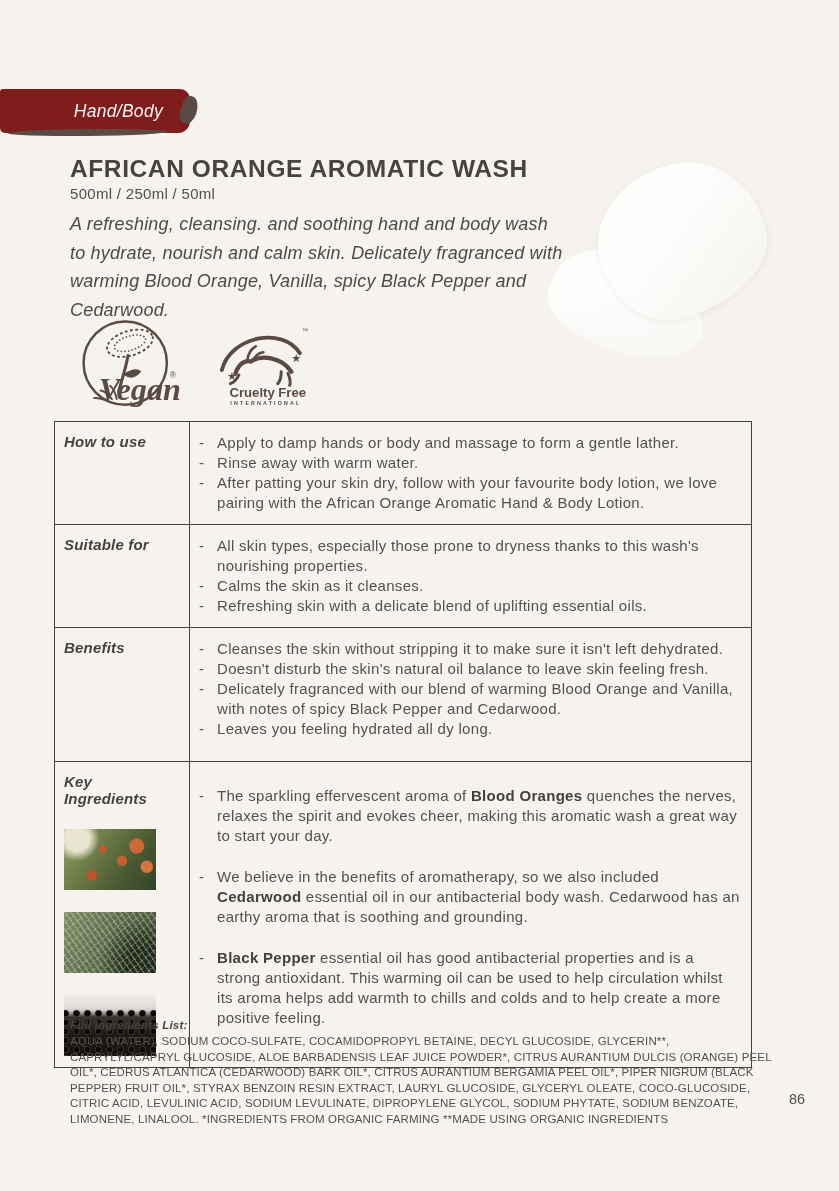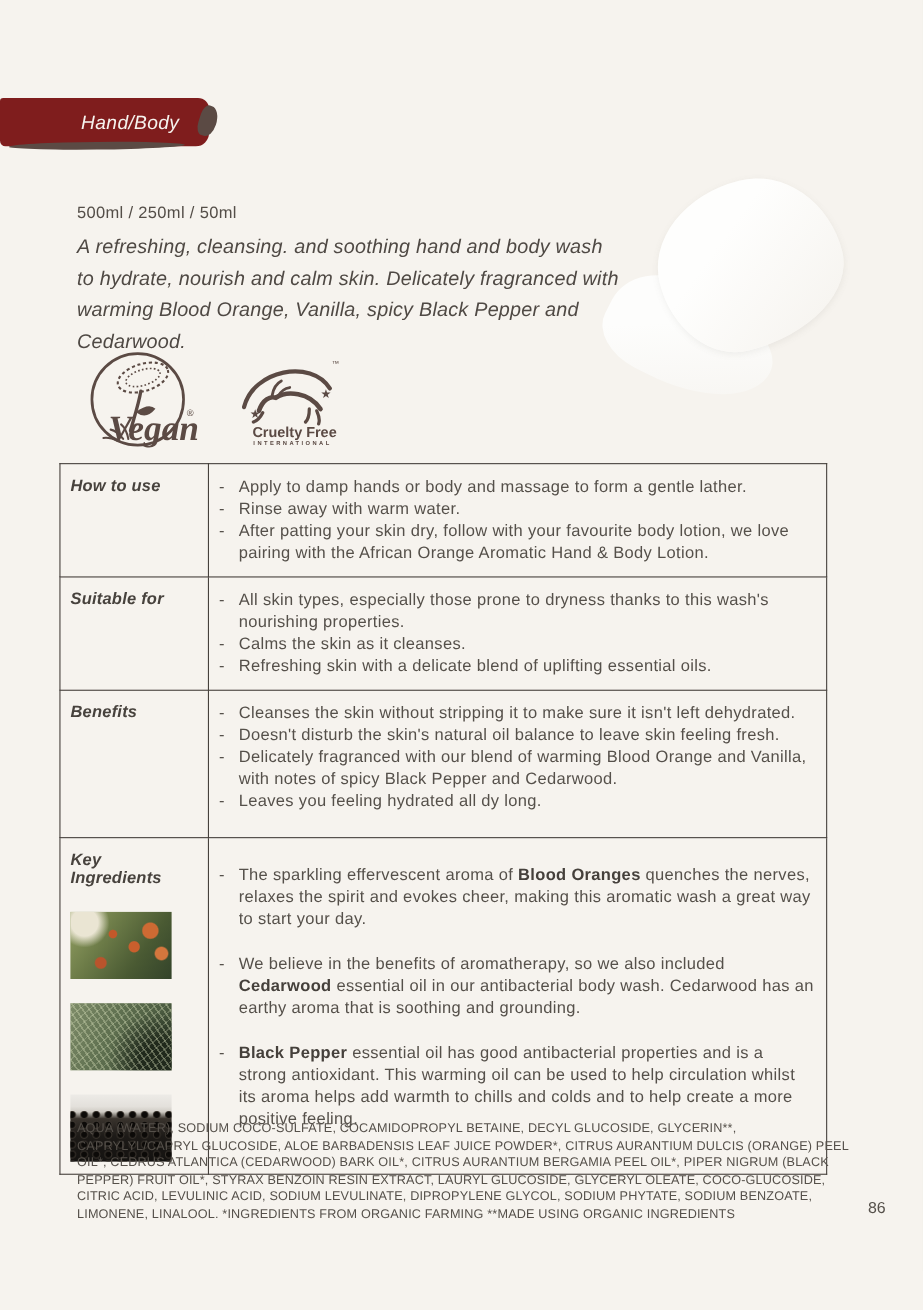--- a/index.html
+++ b/index.html
@@ -118,20 +118,21 @@
 </style>
 </head>
 <body>
 
 <div id="page">
 
   <div class="badge">
     <span class="badge-label">Hand/Body</span>
   </div>
 
+  <h1 class="product-title">AFRICAN ORANGE AROMATIC WASH</h1>
   <div class="product-sizes">500ml / 250ml / 50ml</div>
   <p class="product-description">A refreshing, cleansing. and soothing hand and body wash to hydrate, nourish and calm skin. Delicately fragranced with warming Blood Orange, Vanilla, spicy Black Pepper and Cedarwood.</p>
 
   <div class="swatch">
     <div class="tail"></div>
     <div class="blob"></div>
   </div>
 
   <div class="logos">
     <div class="logo">
@@ -230,18 +231,19 @@
         </div>
         <div class="b">
           <span class="bt"><span></span><b>Black Pepper</b><span> essential oil has good antibacterial properties and is a strong antioxidant. This warming oil can be used to help circulation whilst its aroma helps add warmth to chills and colds and to help create a more positive feeling.</span></span>
         </div>
       </td>
     </tr>
   </tbody>
     </table>
 
   <div class="full-ing">
+    <div class="fi-h">Full Ingredients List:</div>
     <div class="fi-t">AQUA (WATER), SODIUM COCO-SULFATE, COCAMIDOPROPYL BETAINE, DECYL GLUCOSIDE, GLYCERIN**, CAPRYLYL/CAPRYL GLUCOSIDE, ALOE BARBADENSIS LEAF JUICE POWDER*, CITRUS AURANTIUM DULCIS (ORANGE) PEEL OIL*, CEDRUS ATLANTICA (CEDARWOOD) BARK OIL*, CITRUS AURANTIUM BERGAMIA PEEL OIL*, PIPER NIGRUM (BLACK PEPPER) FRUIT OIL*, STYRAX BENZOIN RESIN EXTRACT, LAURYL GLUCOSIDE, GLYCERYL OLEATE, COCO-GLUCOSIDE, CITRIC ACID, LEVULINIC ACID, SODIUM LEVULINATE, DIPROPYLENE GLYCOL, SODIUM PHYTATE, SODIUM BENZOATE, LIMONENE, LINALOOL. *INGREDIENTS FROM ORGANIC FARMING **MADE USING ORGANIC INGREDIENTS</div>
   </div>
 
   <div class="page-number">86</div>
 
 </div>
 
 </body></html>

